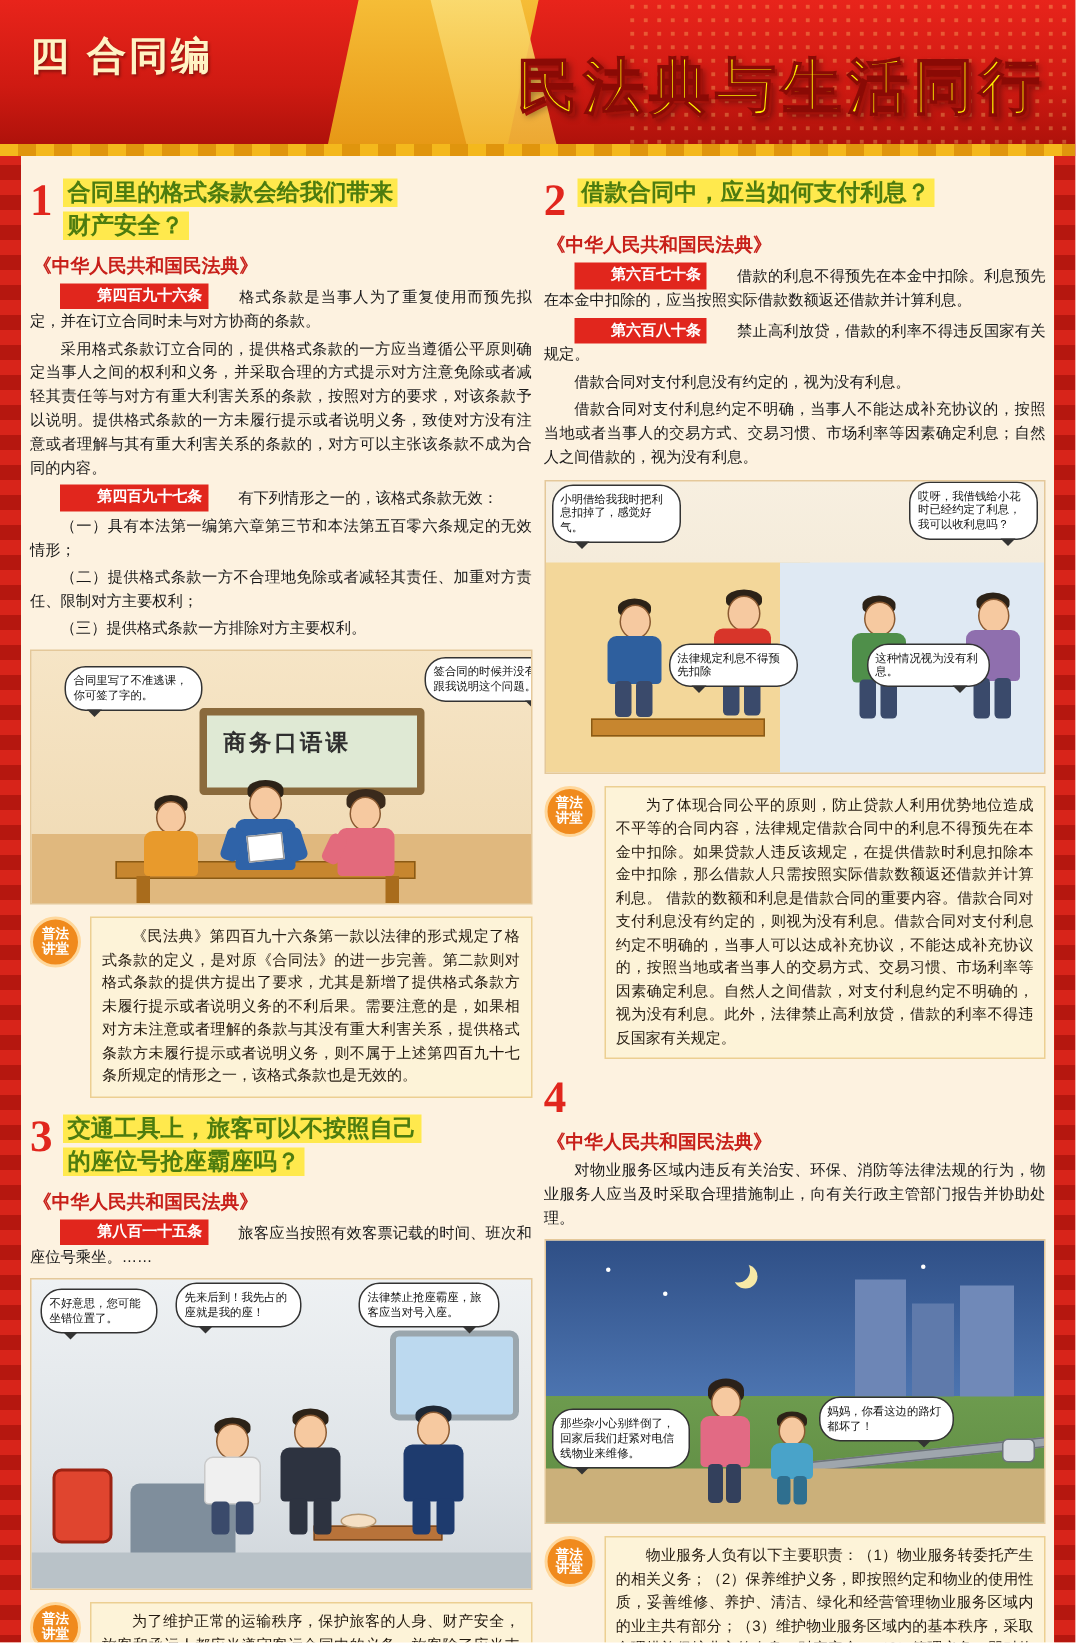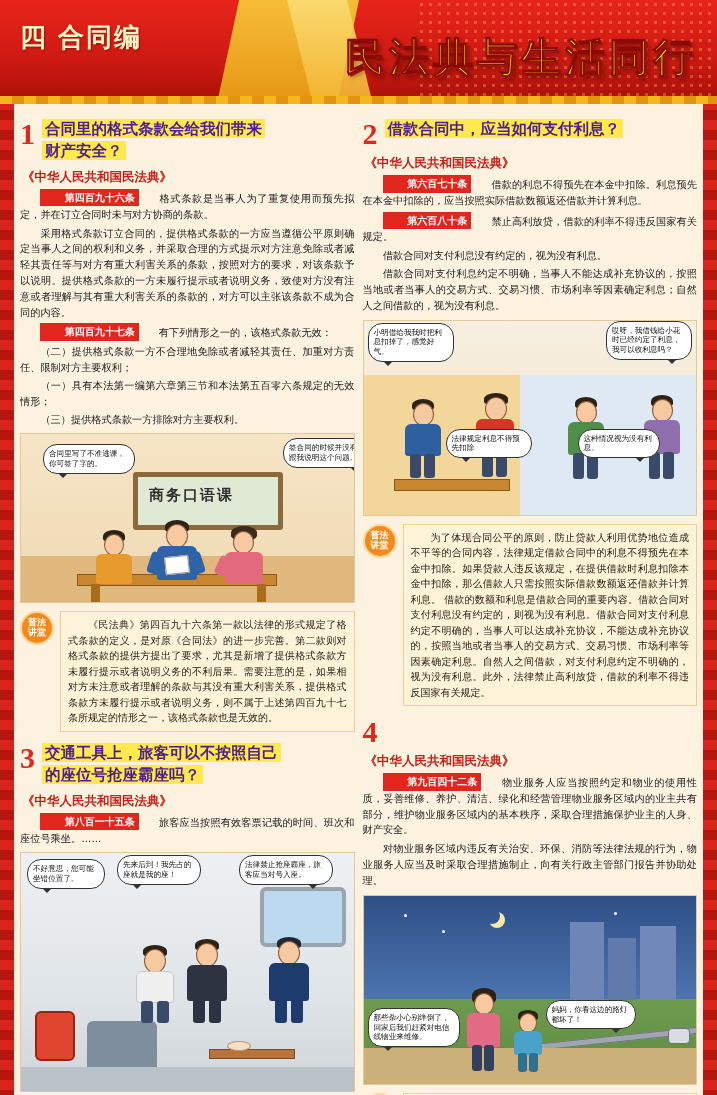--- a/index.html
+++ b/index.html
@@ -87,21 +87,21 @@
   
   .qhead { display: flex; align-items: flex-start; gap: 7px; margin-top: 4px; }
   .qnum {
     font-family: "Liberation Serif", serif;
     font-weight: bold; font-size: 30px; line-height: 1;
     color: #e1261d; flex: 0 0 auto; padding-top: 1px;
   }
   .qtitle {
     font-family: "Liberation Serif", serif;
     font-weight: bold; font-size: 15.5px; line-height: 1.45;
-    color: #4c1d95;
+    color: #4d7c0f;
   }
   .qtitle .hl {
     background: #ffe94d;
     padding: 1px 3px;
     display: inline;
     box-decoration-break: clone;
     -webkit-box-decoration-break: clone;
   }
 
   .lawname {
@@ -220,22 +220,22 @@
           </div>
         </div>
         <div class="lawname">《中华人民共和国民法典》</div>
         <div class="artblock">
           <span class="artno">第四百九十六条</span><span>格式条款是当事人为了重复使用而预先拟定，并在订立合同时未与对方协商的条款。</span>
         </div>
         <div class="para">采用格式条款订立合同的，提供格式条款的一方应当遵循公平原则确定当事人之间的权利和义务，并采取合理的方式提示对方注意免除或者减轻其责任等与对方有重大利害关系的条款，按照对方的要求，对该条款予以说明。提供格式条款的一方未履行提示或者说明义务，致使对方没有注意或者理解与其有重大利害关系的条款的，对方可以主张该条款不成为合同的内容。</div>
         <div class="artblock">
           <span class="artno">第四百九十七条</span><span>有下列情形之一的，该格式条款无效：</span>
         </div>
+        <div class="para">（一）具有本法第一编第六章第三节和本法第五百零六条规定的无效情形；</div>
         <div class="para">（二）提供格式条款一方不合理地免除或者减轻其责任、加重对方责任、限制对方主要权利；</div>
-        <div class="para">（一）具有本法第一编第六章第三节和本法第五百零六条规定的无效情形；</div>
         <div class="para">（三）提供格式条款一方排除对方主要权利。</div>
 
         <div class="illus" style="height:170px;background:linear-gradient(180deg,#f6e5c6 0%,#efd9b2 100%);">
 
           <div style="position:absolute;left:112px;top:38px;width:150px;height:58px;background:#dfe9d4;border:5px solid #8a6a3c;border-radius:3px;"></div>
           <div style="position:absolute;left:128px;top:52px;font-family:Liberation Mono, monospace;font-size:15px;font-weight:bold;color:#2f2f2f;letter-spacing:2px;">商务口语课</div>
 
           <div style="position:absolute;left:0;right:0;bottom:0;height:46px;background:#e0b87e;"></div>
 
           <div style="position:absolute;left:56px;bottom:16px;width:200px;height:12px;background:#c7862f;border:1px solid #8a5a15;"></div>
@@ -280,21 +280,21 @@
           <div class="qtitle">
             <span class="hl">交通工具上，旅客可以不按照自己</span><br>
             <span class="hl">的座位号抢座霸座吗？</span>
           </div>
         </div>
         <div class="lawname">《中华人民共和国民法典》</div>
         <div class="artblock">
           <span class="artno">第八百一十五条</span><span>旅客应当按照有效客票记载的时间、班次和座位号乘坐。……</span>
         </div>
 
-        <div class="illus" style="height:240px;background:linear-gradient(180deg,#eef1f3 0%,#dfe4e8 60%,#cfd5da 100%);padding-left:22px;">
+        <div class="illus" style="height:208px;background:linear-gradient(180deg,#eef1f3 0%,#dfe4e8 60%,#cfd5da 100%);padding-left:22px;">
 
           <div style="position:absolute;right:8px;top:34px;width:86px;height:60px;background:#bcd9ef;border:4px solid #9aa6ad;border-radius:6px;"></div>
 
           <div style="position:absolute;left:188px;bottom:32px;width:86px;height:10px;background:#b8733a;border:1px solid #7c4a20;"></div>
           <div style="position:absolute;left:206px;bottom:40px;width:24px;height:10px;border-radius:50%;background:#f4dfc4;border:1px solid #b89a74;"></div>
 
           <div style="position:absolute;left:66px;bottom:18px;width:70px;height:52px;background:#7f8e9c;border-radius:6px;"></div>
 
           <div style="position:absolute;left:14px;bottom:30px;width:40px;height:50px;background:#e0452f;border-radius:6px;border:2px solid #9c2313;"></div>
 
@@ -405,23 +405,20 @@
           <div class="tip-body">为了体现合同公平的原则，防止贷款人利用优势地位造成不平等的合同内容，法律规定借款合同中的利息不得预先在本金中扣除。如果贷款人违反该规定，在提供借款时利息扣除本金中扣除，那么借款人只需按照实际借款数额返还借款并计算利息。
 借款的数额和利息是借款合同的重要内容。借款合同对支付利息没有约定的，则视为没有利息。借款合同对支付利息约定不明确的，当事人可以达成补充协议，不能达成补充协议的，按照当地或者当事人的交易方式、交易习惯、市场利率等因素确定利息。自然人之间借款，对支付利息约定不明确的，视为没有利息。此外，法律禁止高利放贷，借款的利率不得违反国家有关规定。</div>
         </div>
       </div>
 
       <div>
         <div class="qhead">
           <div class="qnum">4</div>
         </div>
         <div class="lawname">《中华人民共和国民法典》</div>
-        <div class="artblock">
-          <span class="artno">第九百四十二条</span><span>物业服务人应当按照约定和物业的使用性质，妥善维修、养护、清洁、绿化和经营管理物业服务区域内的业主共有部分，维护物业服务区域内的基本秩序，采取合理措施保护业主的人身、财产安全。</span>
-        </div>
         <div class="para">对物业服务区域内违反有关治安、环保、消防等法律法规的行为，物业服务人应当及时采取合理措施制止，向有关行政主管部门报告并协助处理。</div>
 
         <div class="illus" style="height:190px;background:linear-gradient(180deg,#2f4f86 0%,#4c74b0 55%,#6d9b4e 55%,#5d8a42 100%);">
 
           <div style="position:absolute;left:120px;top:12px;width:16px;height:16px;border-radius:50%;box-shadow:5px 4px 0 0 #f7e9a6;background:transparent;"></div>
 
           <div style="position:absolute;left:40px;top:18px;width:3px;height:3px;background:#fff;border-radius:50%;"></div>
           <div style="position:absolute;left:78px;top:34px;width:3px;height:3px;background:#fff;border-radius:50%;"></div>
           <div style="position:absolute;left:250px;top:16px;width:3px;height:3px;background:#fff;border-radius:50%;"></div>
 

